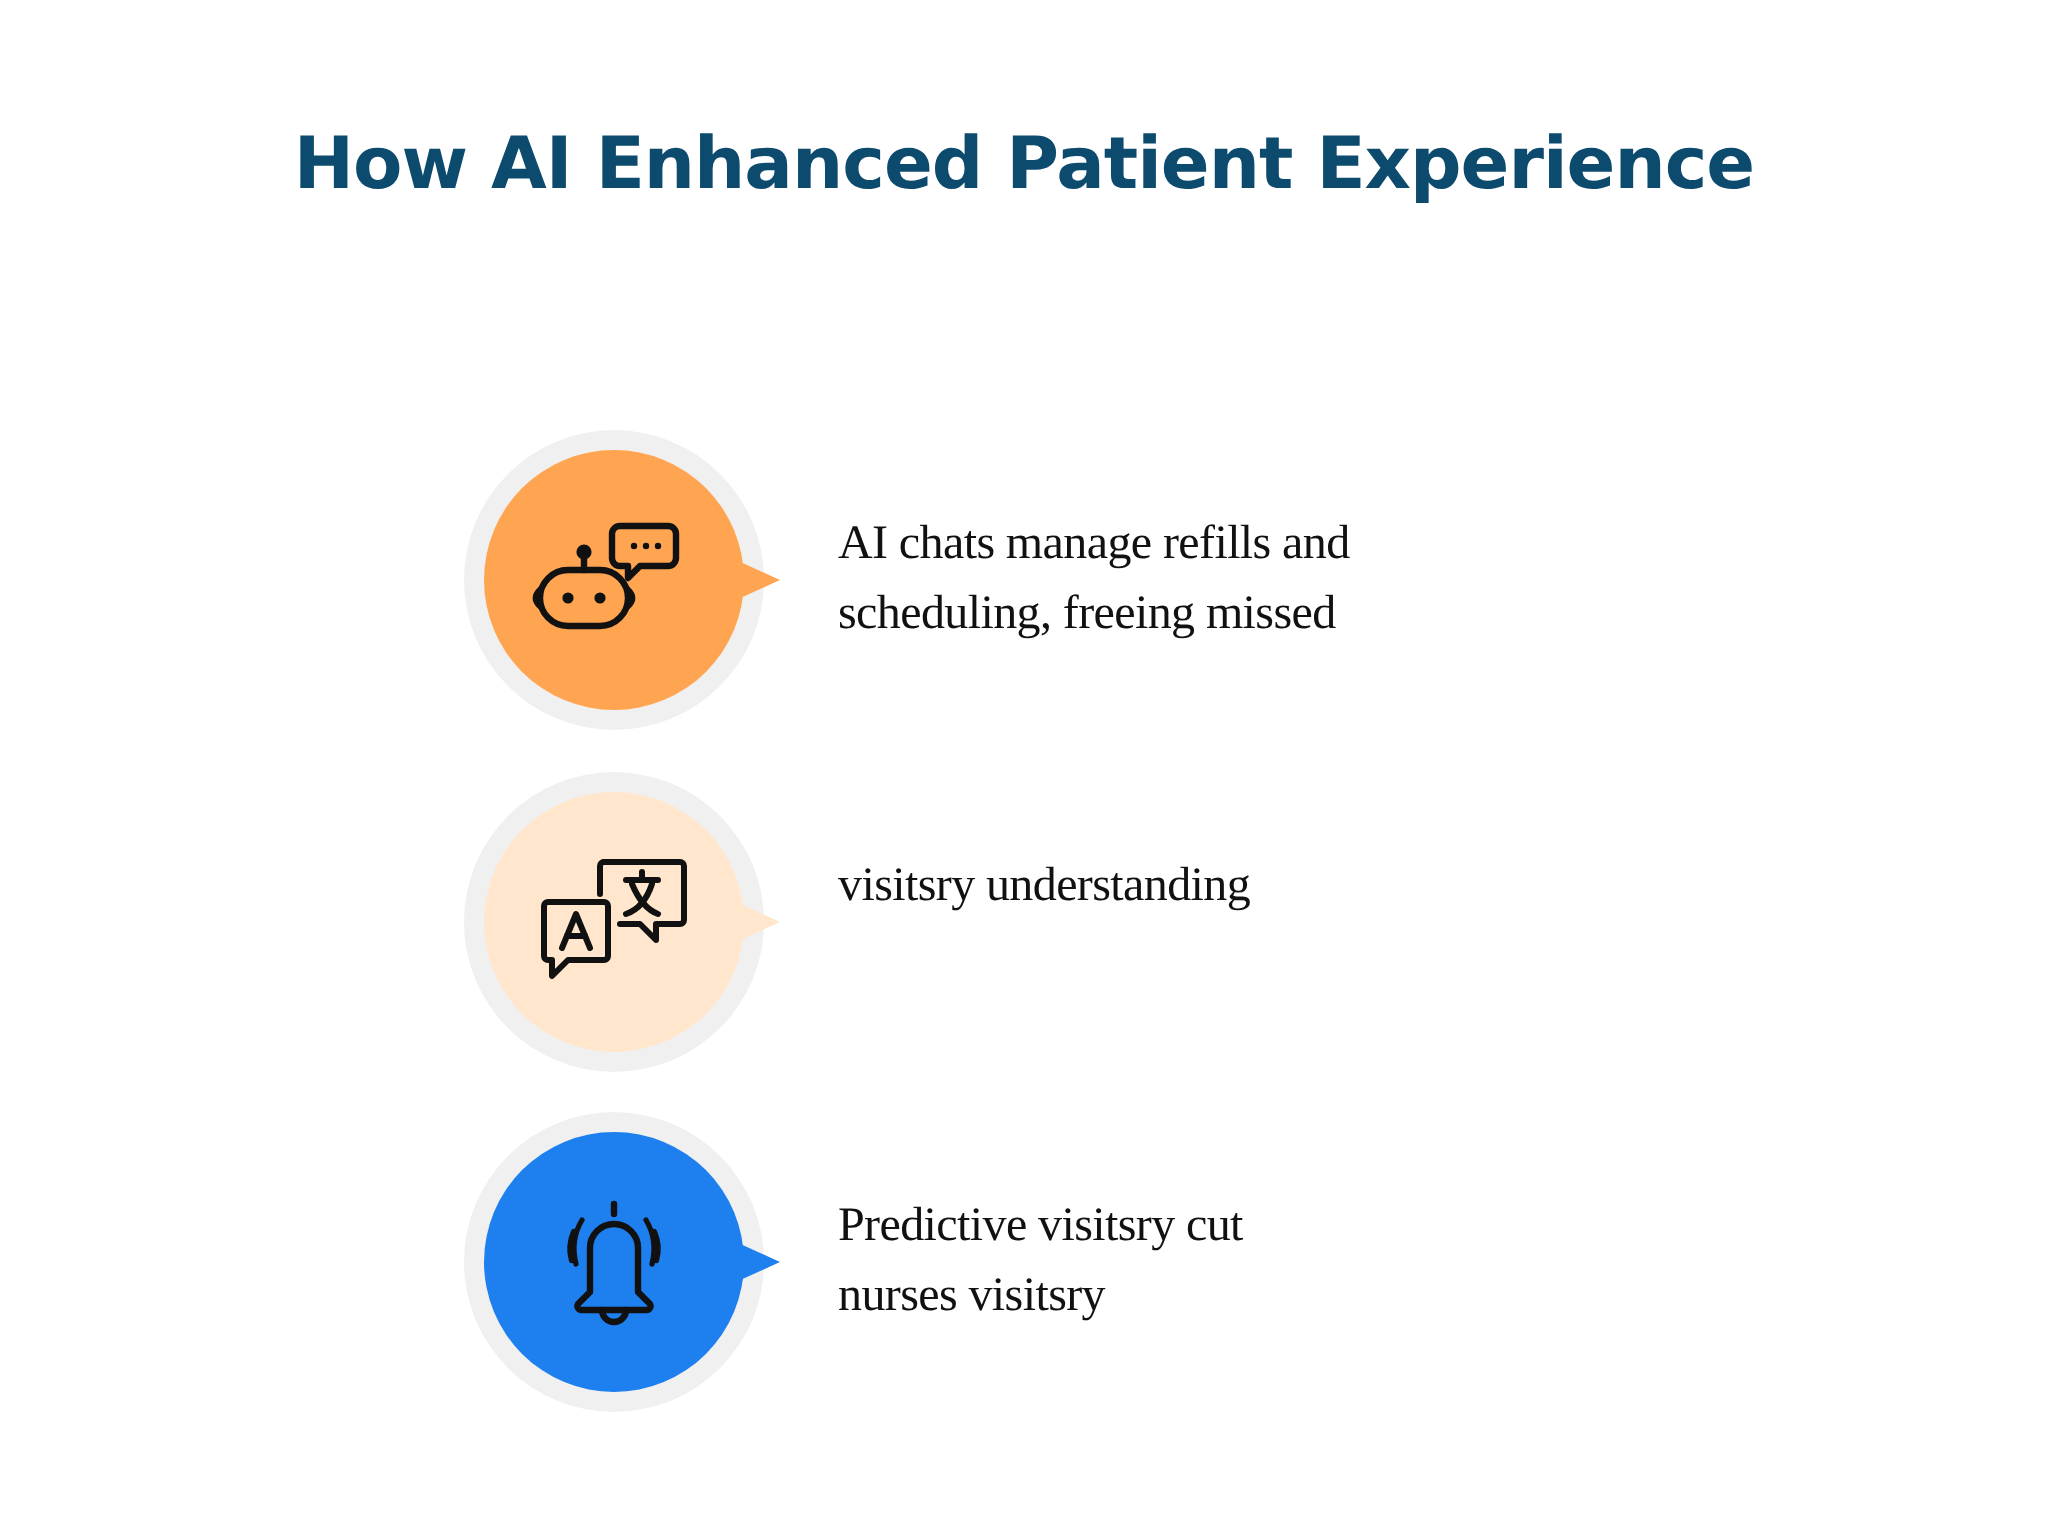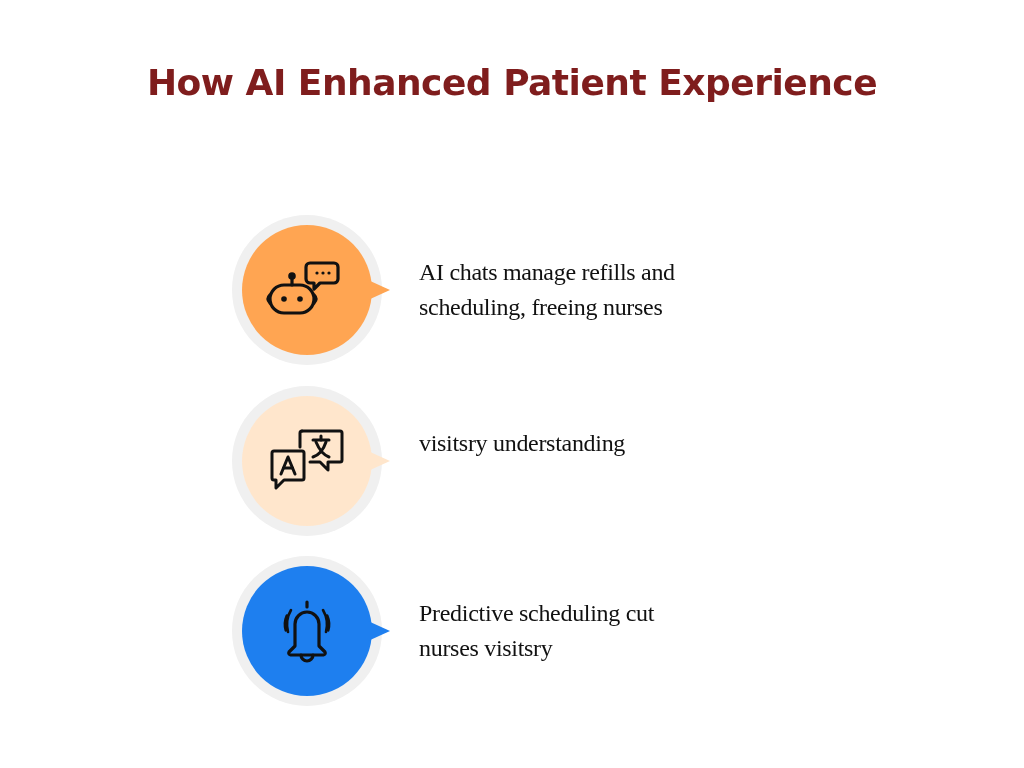--- a/index.html
+++ b/index.html
@@ -3,21 +3,21 @@
 <meta charset="utf-8">
 <style>
   html, body { margin: 0; padding: 0; }
   body {
     width: 1024px; height: 768px; background: #ffffff; position: relative; overflow: hidden;
     font-family: "Liberation Sans", "DejaVu Sans", sans-serif; color: #111111;
   }
   .title {
     position: absolute; top: 62px; left: 0; width: 1024px; text-align: center;
     font-family: "DejaVu Sans", sans-serif; font-weight: bold; font-size: 36px; letter-spacing: -0.5px;
-    color: #7f1d1d;
+    color: #0c4a6e;
   }
   .item { position: absolute; left: 0; width: 1024px; height: 160px; }
   .ring {
     position: absolute; left: 232px; top: 5px; width: 150px; height: 150px; border-radius: 50%;
     background: #f0f0f0;
   }
   .disc {
     position: absolute; left: 242px; top: 15px; width: 130px; height: 130px; border-radius: 50%;
   }
   .pointer {
@@ -50,21 +50,21 @@
     <path d="M8 50 q-4 4 0 8"></path>
     <path d="M52 50 q4 4 0 8"></path>
 
     <path d="M48 18 h24 a4 4 0 0 1 4 4 v12 a4 4 0 0 1 -4 4 h-14 l-6 6 v-6 h-4 a4 4 0 0 1 -4 -4 v-12 a4 4 0 0 1 4 -4z"></path>
     <circle cx="55" cy="28" r="1.6" fill="#111" stroke="none"></circle>
     <circle cx="61" cy="28" r="1.6" fill="#111" stroke="none"></circle>
     <circle cx="67" cy="28" r="1.6" fill="#111" stroke="none"></circle>
   </svg>
   <div class="text">
     <div>AI chats manage refills and</div>
-    <div>scheduling, freeing nurses</div>
+    <div>scheduling, freeing missed</div>
   </div>
 </div>
 
 <div class="item" style="top:381px;">
   <div class="ring"></div>
   <div class="disc" style="background:#FFE6CC;"></div>
   <div class="pointer" style="border-left-color:#FFE6CC;"></div>
   <svg class="icon" viewBox="0 0 90 90" fill="none" stroke="#111" stroke-width="3" stroke-linecap="round" stroke-linejoin="round">
 
     <path d="M40 15 h38 a2 2 0 0 1 2 2 v27 a2 2 0 0 1 -2 2 h-12 v8 l-8 -8 h-10"></path>
@@ -91,16 +91,16 @@
     <line x1="45" y1="16" x2="45" y2="21"></line>
     <path d="M33 60 v-22 a12 12 0 0 1 24 0 v22 l6 6 a2 2 0 0 1 -1.5 3 h-33 a2 2 0 0 1 -1.5 -3z"></path>
     <path d="M39 69 a6 6 0 0 0 12 0"></path>
 
     <path d="M25 30 q-3 7 -1 14"></path>
     <path d="M29 24 q-6 10 -3 22" stroke-width="2.6"></path>
     <path d="M65 30 q3 7 1 14"></path>
     <path d="M61 24 q6 10 3 22" stroke-width="2.6"></path>
   </svg>
   <div class="text">
-    <div>Predictive scheduling cut</div>
+    <div>Predictive visitsry cut</div>
     <div>nurses visitsry</div>
   </div>
 </div>
 
 </body></html>

